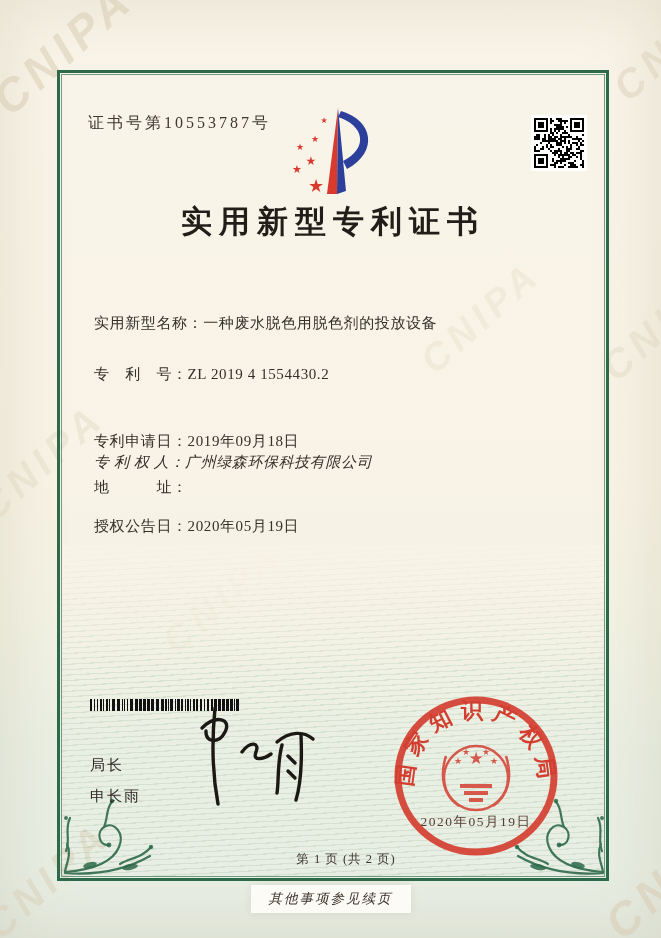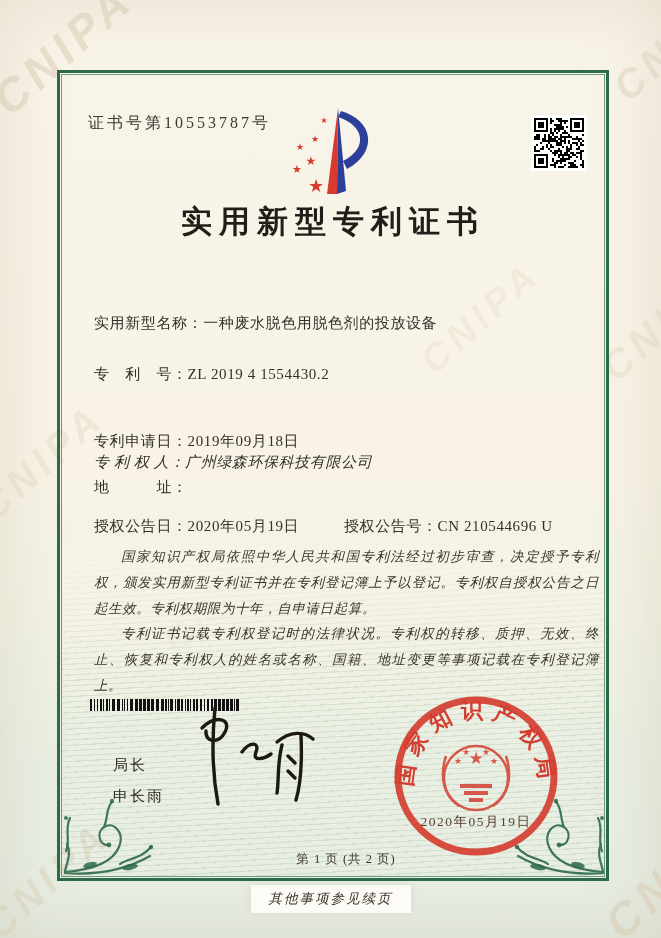--- a/index.html
+++ b/index.html
@@ -60,21 +60,21 @@
   .body-text{
     position:absolute;left:94px;top:544px;width:505px;
     font-size:13.5px;line-height:25.8px;color:#3a342d;letter-spacing:.6px;
     font-style:italic;text-align:justify;
   }
   .body-text p{margin:0;text-indent:2em;}
   
   .barcode{position:absolute;left:90px;top:699px;width:150px;height:12px;}
   .signer{
     position:absolute;left:90px;top:749px;font-family:"Liberation Sans","DejaVu Sans",sans-serif;
-    font-size:15px;color:#2c2822;letter-spacing:2px;line-height:31px;margin-left:23px;
+    font-size:15px;color:#2c2822;letter-spacing:2px;line-height:31px;
   }
   .signature{position:absolute;left:178px;top:698px;}
   .seal{position:absolute;left:392px;top:694px;opacity:.95;}
   .page-num{
     position:absolute;left:70px;top:851px;width:552px;text-align:center;
     font-size:12.5px;color:#3a342d;letter-spacing:1px;
   }
   .footer-note{
     position:absolute;left:50%;top:885px;transform:translateX(-50%);
     background:#fdfbf5;padding:5px 18px;font-size:13.5px;font-style:italic;
@@ -398,29 +398,22 @@
   <div class="row" style="top:453px;font-style:italic;">
     <span class="lbl">专 利 权 人：</span><span>广州绿森环保科技有限公司</span>
   </div>
   <div class="row addr" style="top:477px;">
     <span class="lbl">地　　　址：</span>
   </div>
   <div class="row grant" style="top:517px;">
     <span>
       <span class="lbl">授权公告日：</span><span>2020年05月19日</span>
     </span>
-    <span class="grant2">
-      <span class="lbl">授权公告号：</span><span>CN 210544696 U</span>
-    </span>
-  </div>
-
-  <div class="body-text">
-    <p>国家知识产权局依照中华人民共和国专利法经过初步审查，决定授予专利权，颁发实用新型专利证书并在专利登记簿上予以登记。专利权自授权公告之日起生效。专利权期限为十年，自申请日起算。</p>
-    <p>专利证书记载专利权登记时的法律状况。专利权的转移、质押、无效、终止、恢复和专利权人的姓名或名称、国籍、地址变更等事项记载在专利登记簿上。</p>
-  </div>
+  </div>
+
 
   <svg class="barcode" id="barcode" viewBox="0 0 150 12" preserveAspectRatio="none">
       <rect x="0" y="0" width="2" height="12" fill="#111"></rect>
       <rect x="4" y="0" width="1" height="12" fill="#111"></rect>
       <rect x="7" y="0" width="1" height="12" fill="#111"></rect>
       <rect x="10" y="0" width="2" height="12" fill="#111"></rect>
       <rect x="13" y="0" width="1" height="12" fill="#111"></rect>
       <rect x="16" y="0" width="2" height="12" fill="#111"></rect>
       <rect x="19" y="0" width="1" height="12" fill="#111"></rect>
       <rect x="22" y="0" width="3" height="12" fill="#111"></rect>

